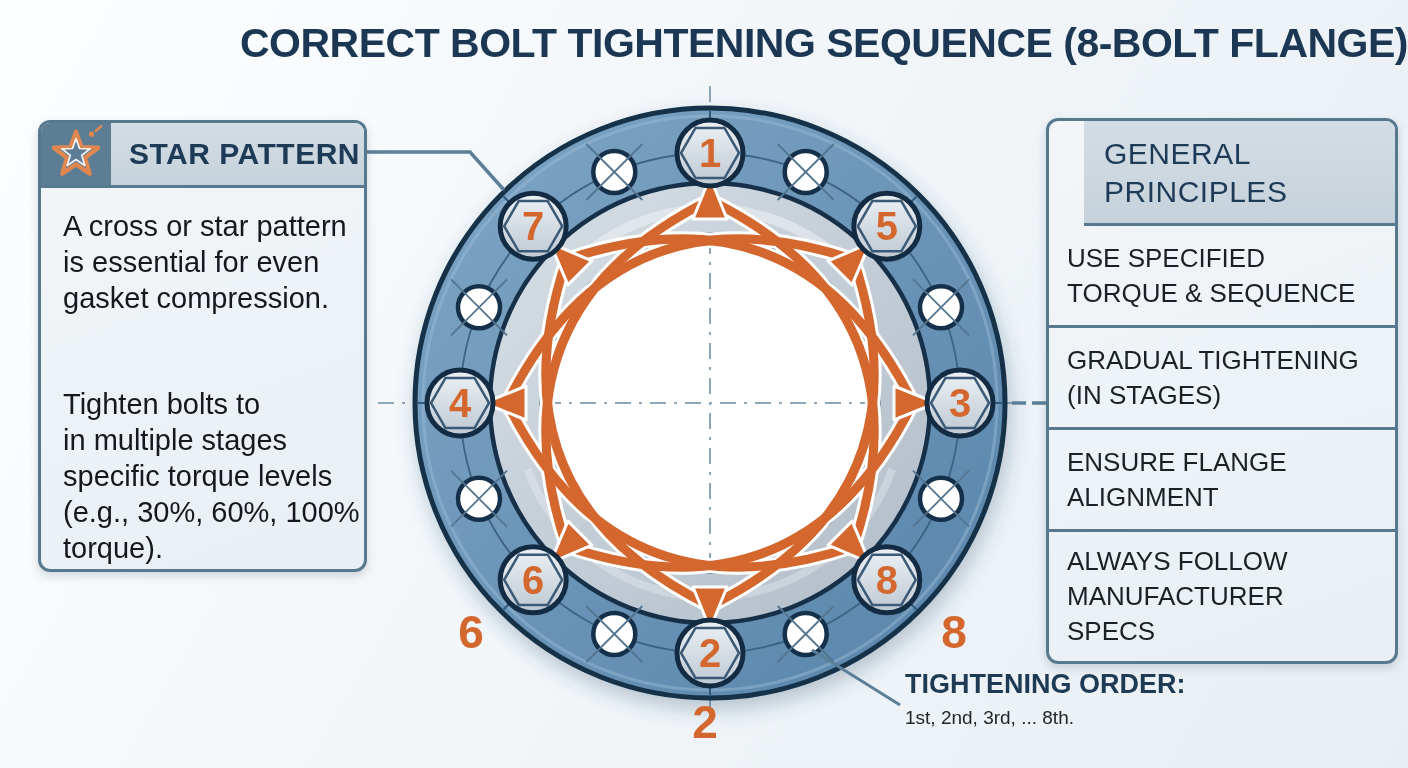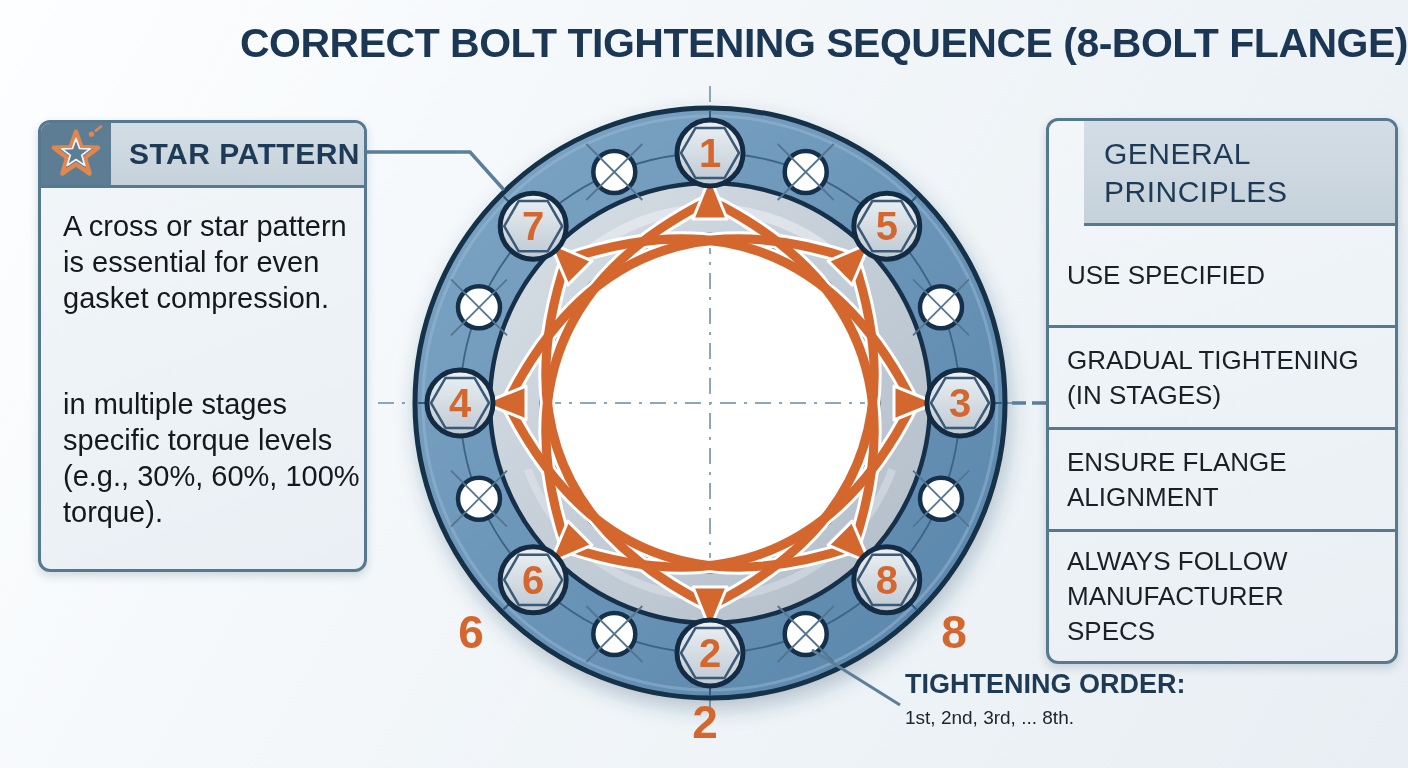--- a/index.html
+++ b/index.html
@@ -236,35 +236,37 @@
     </div>
     <div class="hdr-label">STAR PATTERN</div>
   </div>
   <div class="body">
     <div class="para">
       <div>A cross or star pattern</div>
       <div>is essential for even</div>
       <div>gasket compression.</div>
     </div>
     <div class="para second">
+      <div>Tighten bolts to</div>
       <div>in multiple stages</div>
       <div>specific torque levels</div>
       <div>(e.g., 30%, 60%, 100%</div>
       <div>torque).</div>
     </div>
   </div>
 </div>
 
 <div id="right-panel" class="abs panel">
   <div class="hdr">
     <div>GENERAL</div>
     <div>PRINCIPLES</div>
   </div>
   <div class="gp-item">
     <div>USE SPECIFIED</div>
+    <div>TORQUE &amp; SEQUENCE</div>
   </div>
   <div class="gp-item">
     <div>GRADUAL TIGHTENING</div>
     <div>(IN STAGES)</div>
   </div>
   <div class="gp-item">
     <div>ENSURE FLANGE</div>
     <div>ALIGNMENT</div>
   </div>
   <div class="gp-item last">

